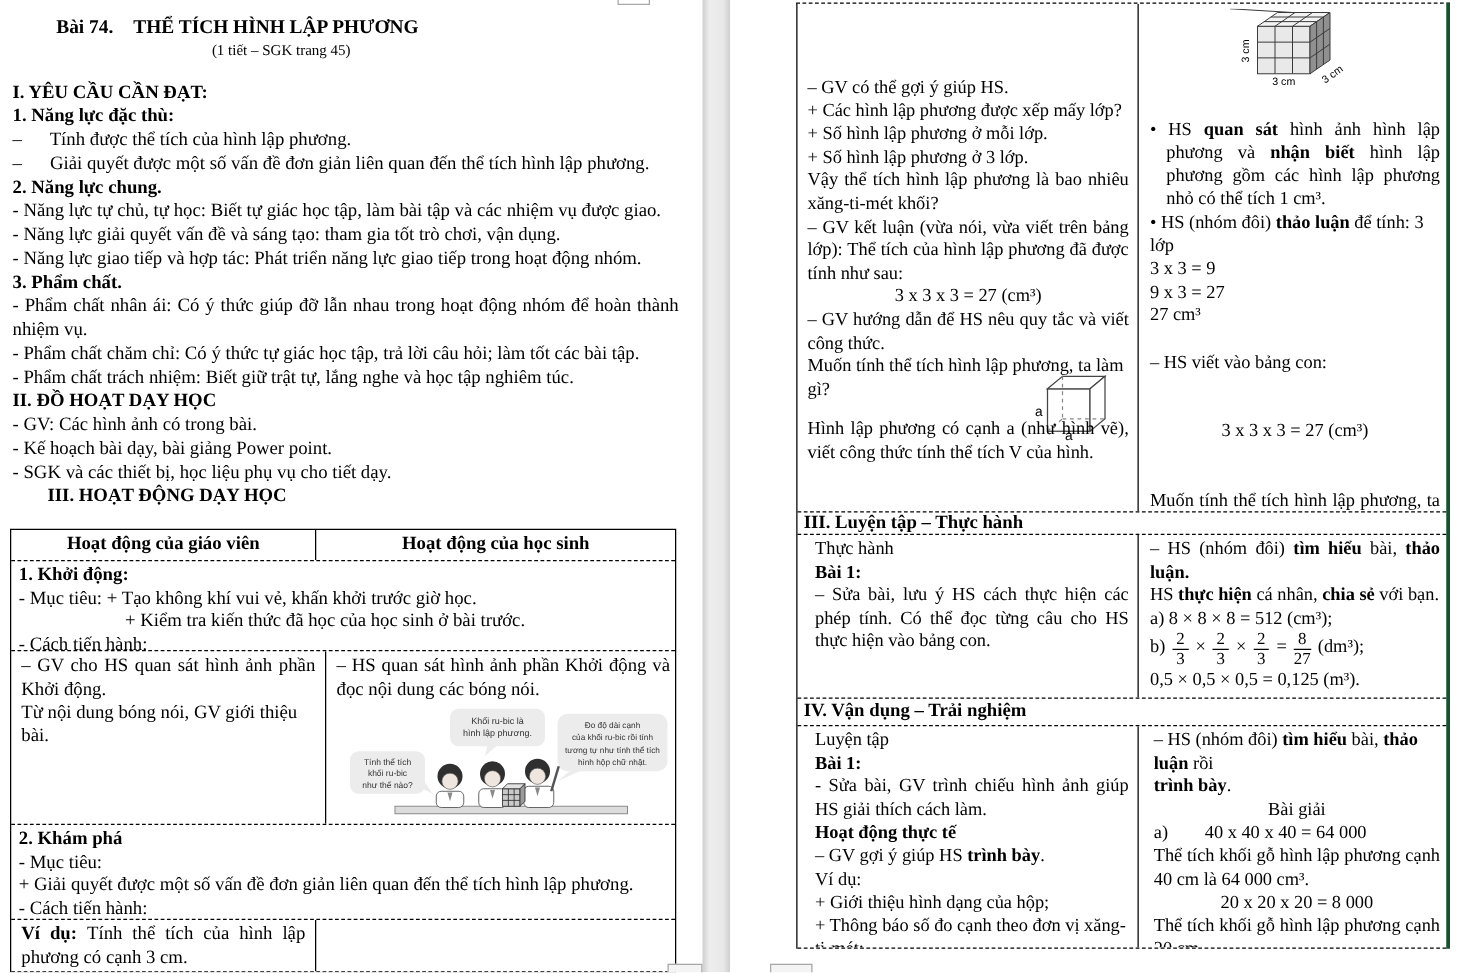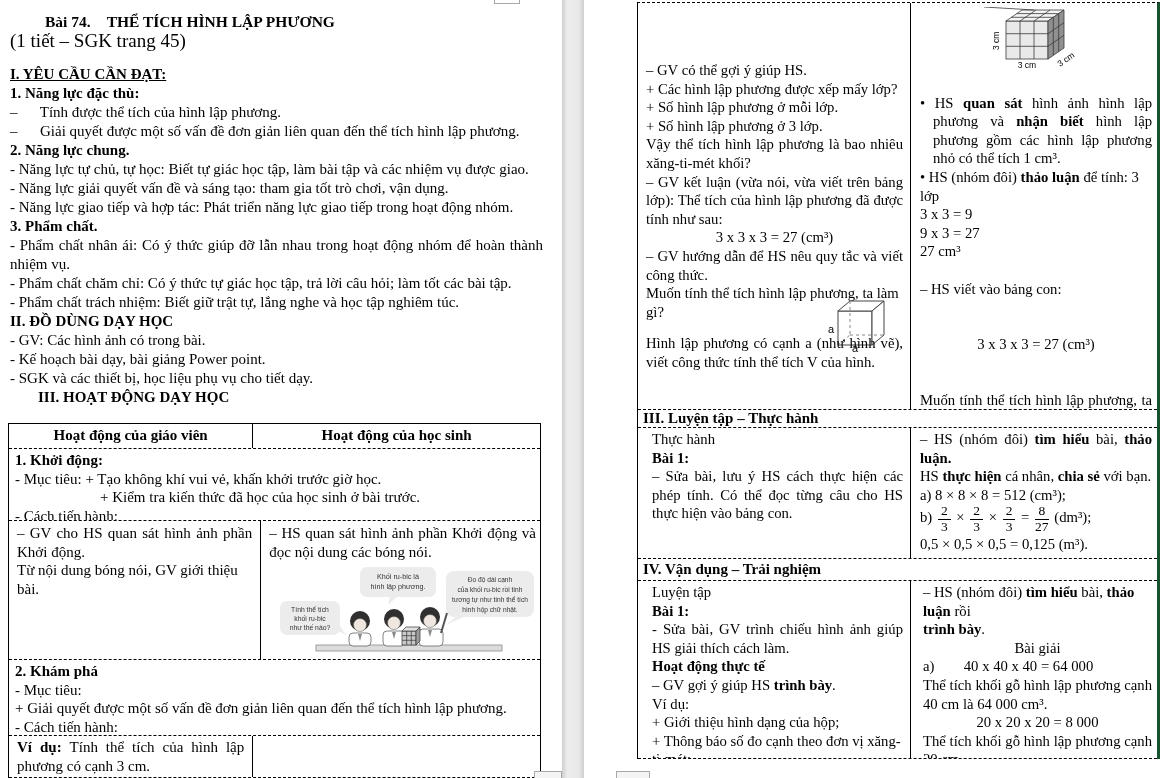--- a/index.html
+++ b/index.html
@@ -4,29 +4,29 @@
 <style>
   html,body{margin:0;padding:0;background:#fff;}
   body{font-family:"Liberation Serif","DejaVu Serif",serif;color:#000;}
   .canvas{position:relative;width:1172px;height:778px;overflow:hidden;background:#fff;}
   .page{position:absolute;top:0;height:778px;background:#fff;overflow:hidden;}
   .page-left{left:0;width:562px;}
   .page-right{left:584px;width:588px;}
   .gutter{position:absolute;left:562px;top:0;width:22px;height:778px;
     background:linear-gradient(90deg,#cfcfcf 0,#ededed 25%,#e9e9e9 75%,#cfcfcf 100%);}
   .b{font-weight:bold}.i{}
-  .u{text-decoration:underline}.c{text-align:center}.j{text-align:justify}
+  .u{}.c{text-align:center}.j{text-align:justify}
   .ind{padding-left:28px}.ind2{padding-left:85px}
   .hang{padding-left:13px;text-indent:-13px}
   .ln{white-space:pre-wrap;min-height:18px}
   
   .lp-inner{padding:12px 19px 0 10px;}
   .title-line{margin-left:35px;font-size:15.5px;line-height:19px}
   .title-line .sp{margin-left:16px}
-  .subtitle{width:430px;font-size:19px;line-height:19px}
+  .subtitle{width:430px;text-align:center;font-size:12px;line-height:19px}
   .lp-body{margin-top:15px;font-size:15px;line-height:19px}
   .ltable{margin-left:-2px;width:533px;border:1.5px solid #000;margin-top:16px;font-size:15px;line-height:18.6px;box-sizing:border-box}
   .lt-head{display:flex;border-bottom:1px dashed #000;height:25px;box-sizing:border-box}
   .lt-head>div{padding-top:2px;text-align:center;font-weight:bold;box-sizing:border-box}
   .lt-h1{width:46%;border-right:1px solid #000}
   .lt-h2{flex:1}
   .lt-row{border-bottom:1px dashed #000;box-sizing:border-box;overflow:hidden}
   .lt-full{padding:2px 6px 0 6px}
   .lt-split{display:flex}
   .lt-split>div{box-sizing:border-box;overflow:hidden}
@@ -85,21 +85,21 @@
           <div class="ln">–      Tính được thể tích của hình lập phương.</div>
           <div class="ln">–      Giải quyết được một số vấn đề đơn giản liên quan đến thể tích hình lập phương.</div>
           <div class="ln b i">2. Năng lực chung.</div>
           <div class="ln">- Năng lực tự chủ, tự học: Biết tự giác học tập, làm bài tập và các nhiệm vụ được giao.</div>
           <div class="ln">- Năng lực giải quyết vấn đề và sáng tạo: tham gia tốt trò chơi, vận dụng.</div>
           <div class="ln">- Năng lực giao tiếp và hợp tác: Phát triển năng lực giao tiếp trong hoạt động nhóm.</div>
           <div class="ln b i">3. Phẩm chất.</div>
           <div class="ln j">- Phẩm chất nhân ái: Có ý thức giúp đỡ lẫn nhau trong hoạt động nhóm để hoàn thành nhiệm vụ.</div>
           <div class="ln">- Phẩm chất chăm chỉ: Có ý thức tự giác học tập, trả lời câu hỏi; làm tốt các bài tập.</div>
           <div class="ln">- Phẩm chất trách nhiệm: Biết giữ trật tự, lắng nghe và học tập nghiêm túc.</div>
-          <div class="ln b">II. ĐỒ DÙNG DẠY HỌC</div>
+          <div class="ln b">II. ĐỒ HOẠT DẠY HỌC</div>
           <div class="ln">- GV: Các hình ảnh có trong bài.</div>
           <div class="ln">- Kế hoạch bài dạy, bài giảng Power point.</div>
           <div class="ln">- SGK và các thiết bị, học liệu phụ vụ cho tiết dạy.</div>
           <div class="ln b ind">III. HOẠT ĐỘNG DẠY HỌC</div>
         </div>
 
       <div class="ltable">
         <div class="lt-head">
           <div class="lt-h1">Hoạt động của giáo viên</div>
           <div class="lt-h2">Hoạt động của học sinh</div>

